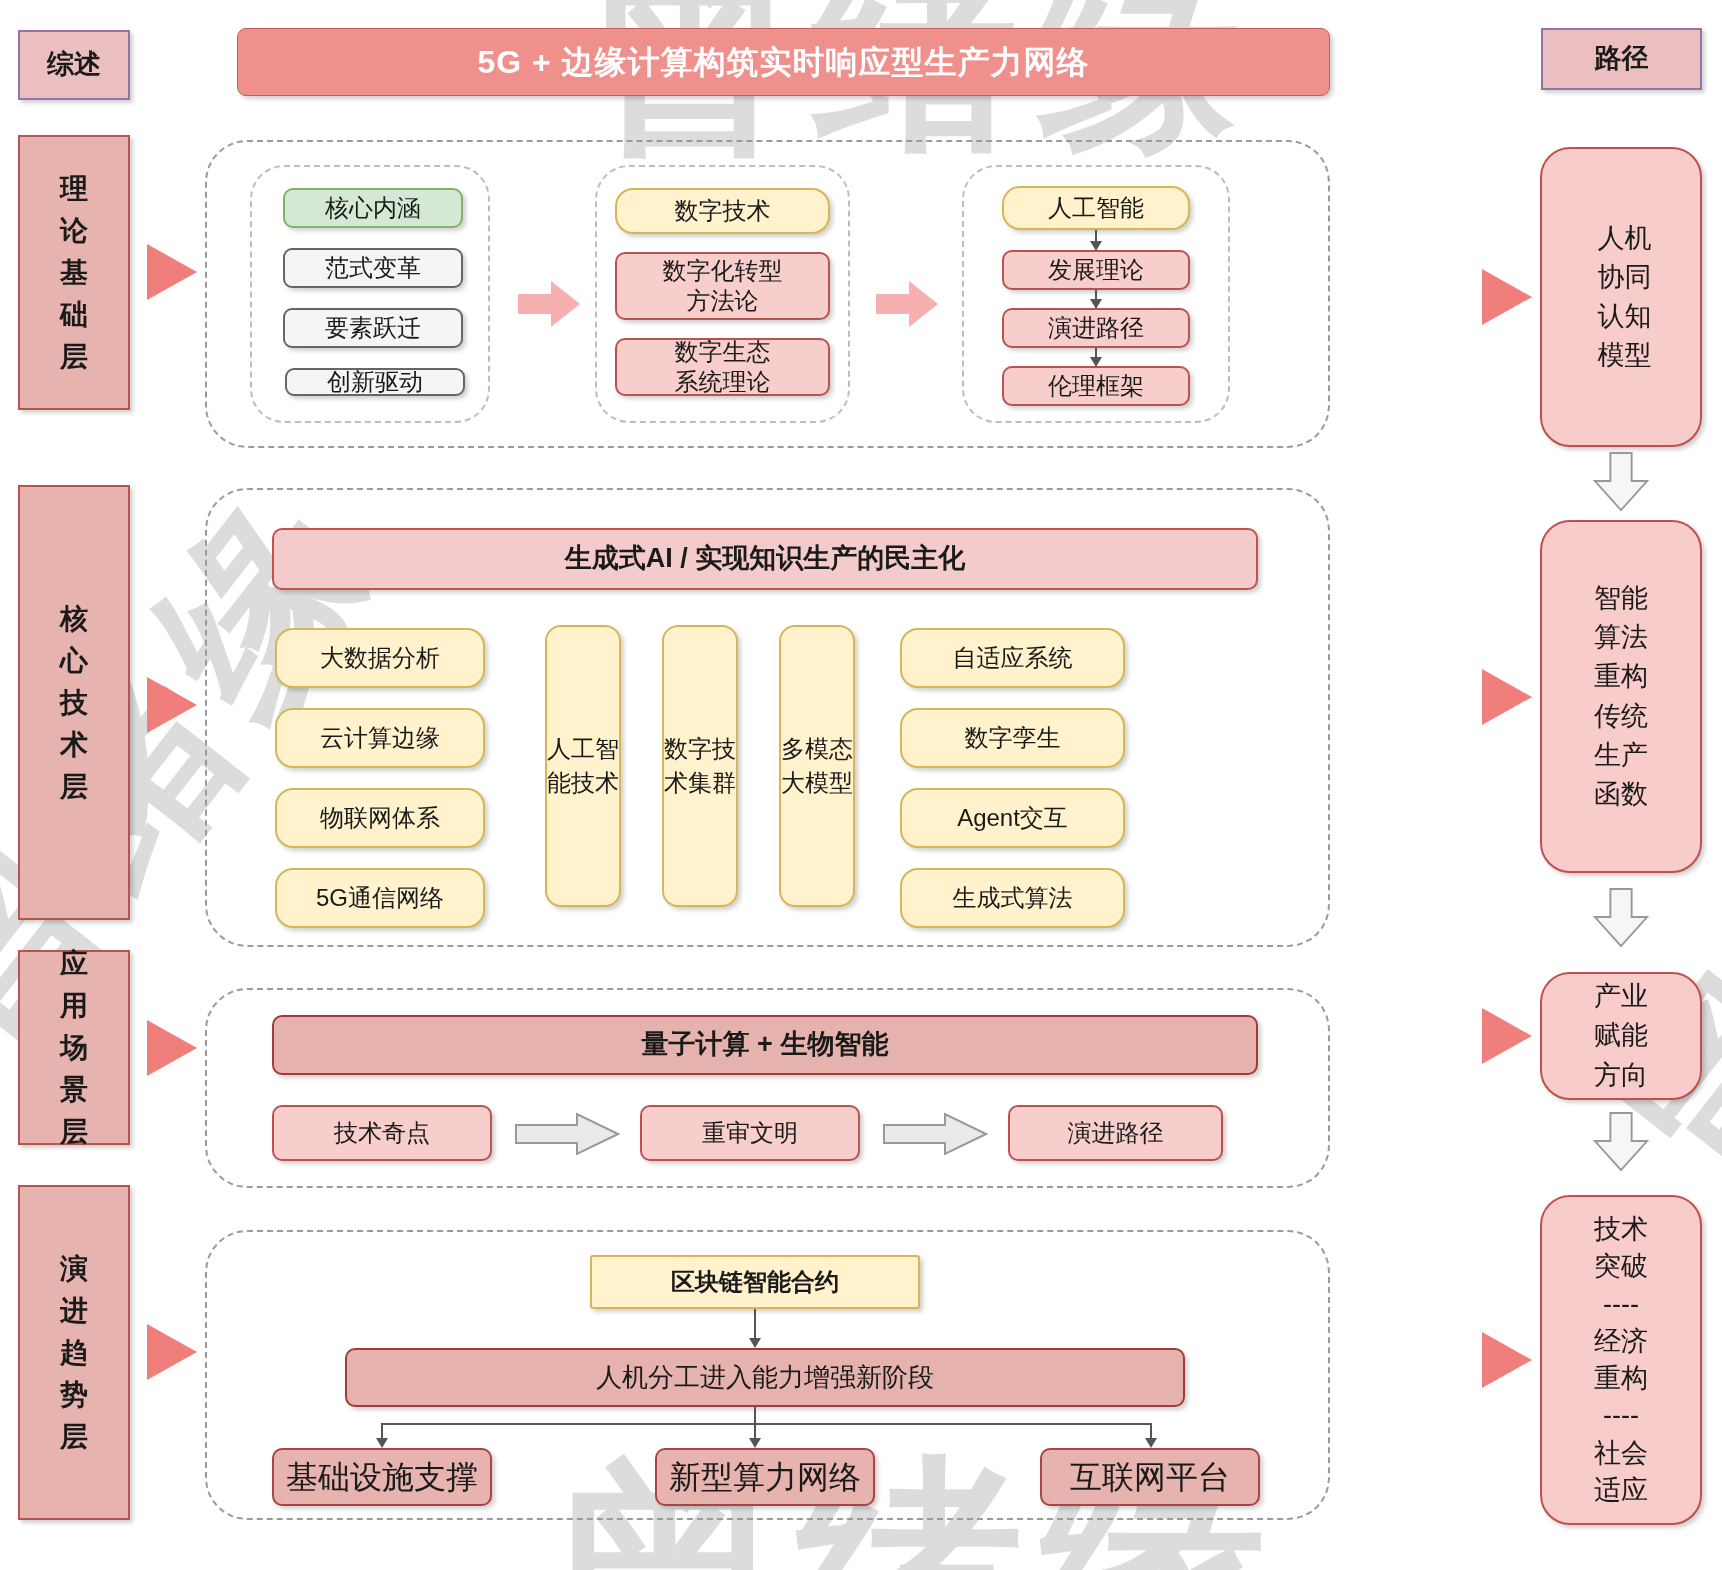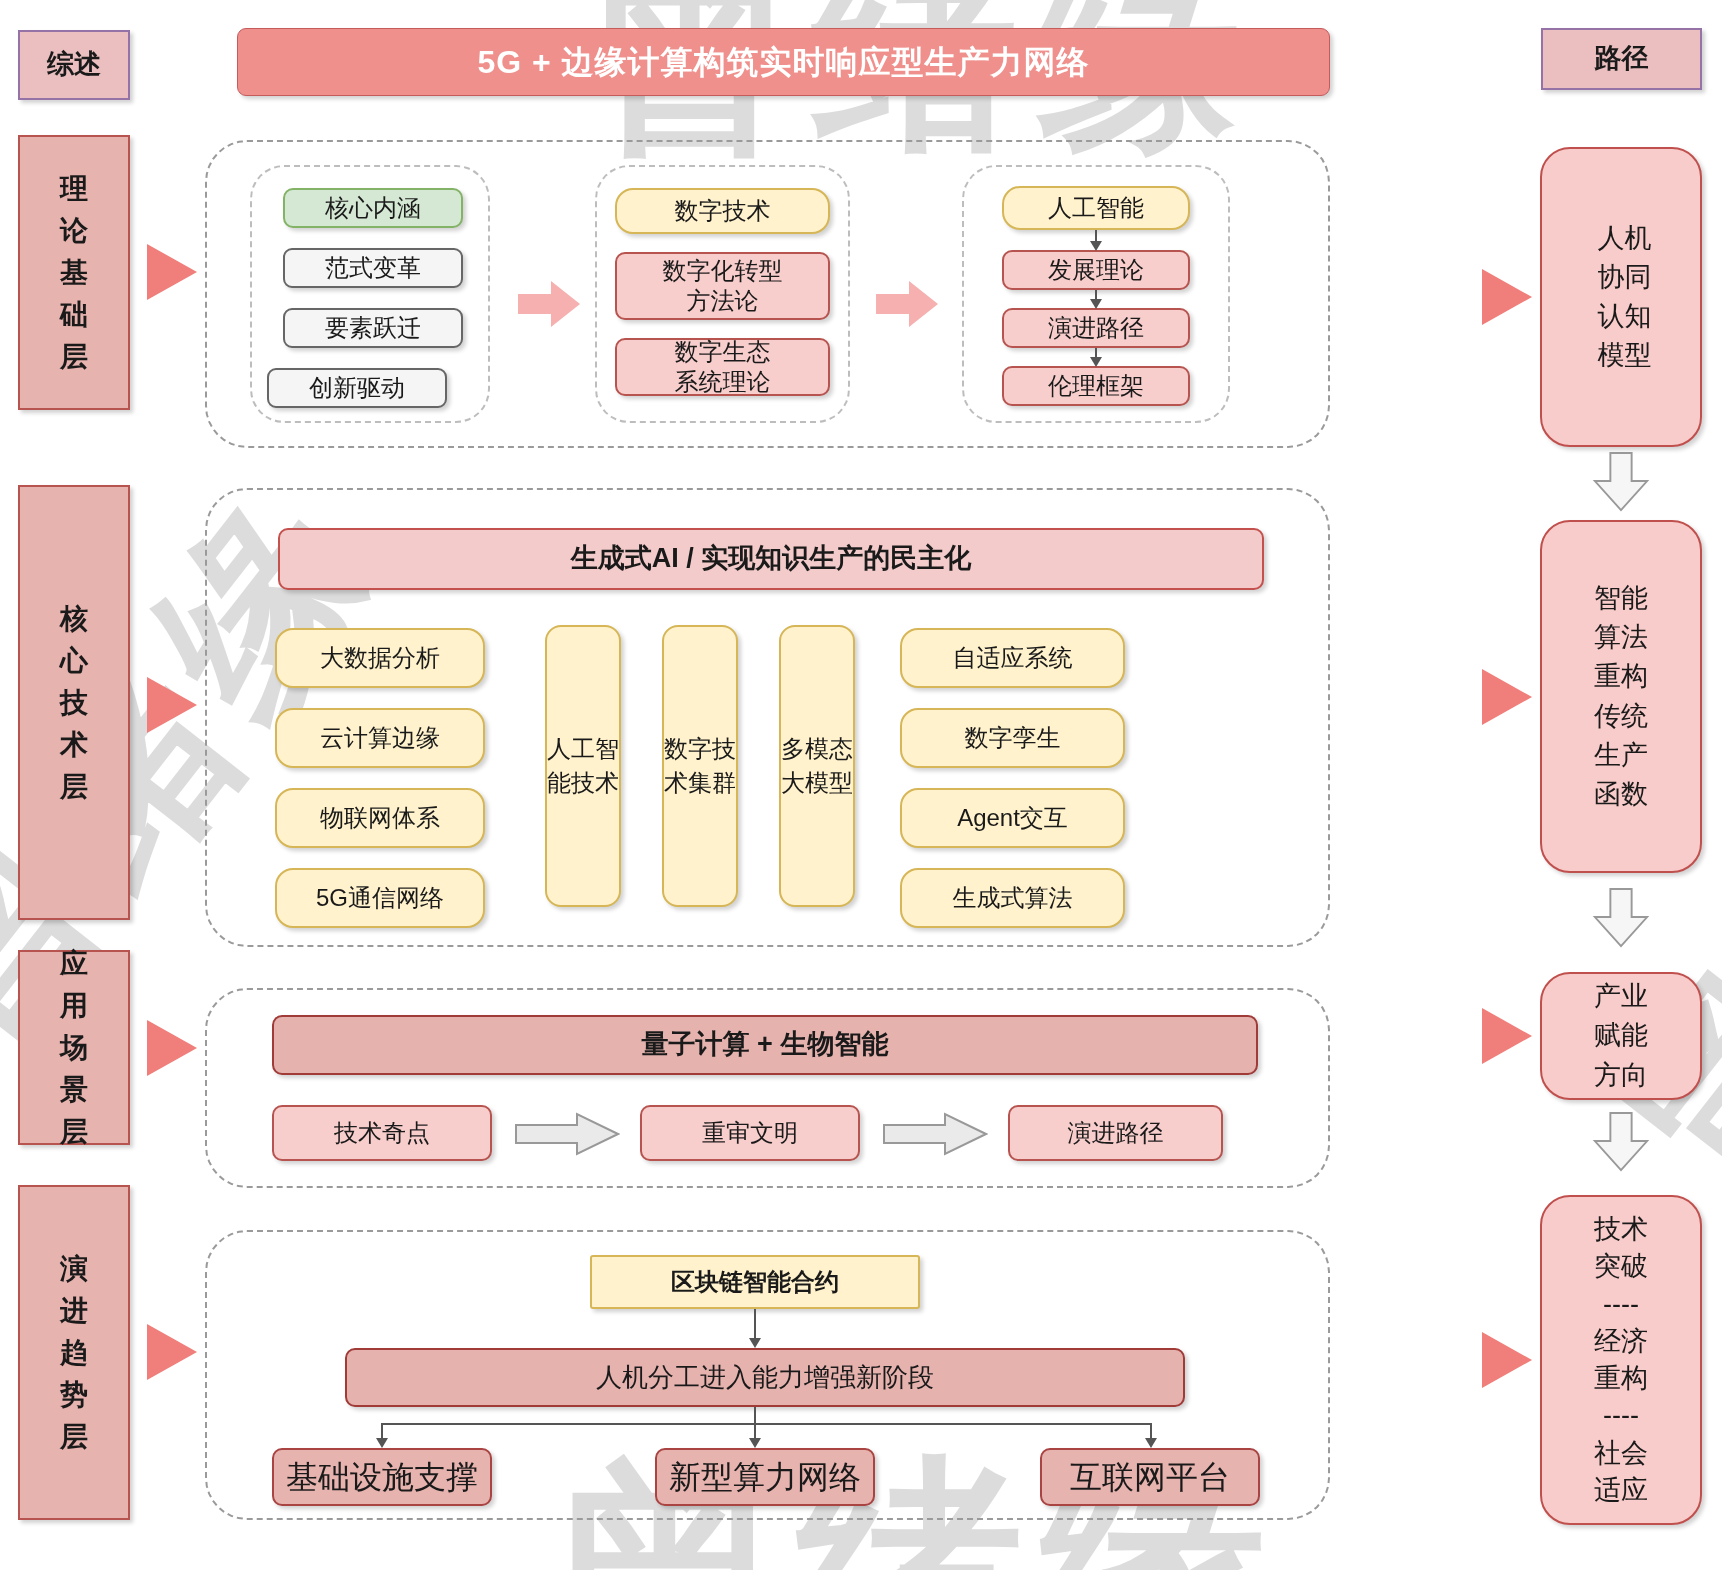--- a/index.html
+++ b/index.html
@@ -16,21 +16,21 @@
             font-weight:bold;font-size:32px;letter-spacing:1px;}
   .layer{background:#E7B3AF;border:2px solid #B85450;font-weight:bold;font-size:28px;line-height:1.5;}
   .dashedbox{position:absolute;border:2px dashed #9a9a9a;border-radius:42px;box-sizing:border-box;}
   .dashedinner{position:absolute;border:2px dashed #bdbdbd;border-radius:34px;box-sizing:border-box;}
   .green{background:#D5E8D4;border:2px solid #82B366;border-radius:10px;font-size:24px;}
   .gray{background:#F5F5F5;border:2px solid #666666;border-radius:9px;font-size:24px;}
   .yellow{background:#FFF2CC;border:2px solid #D6B656;border-radius:18px;font-size:24px;}
   .pink{background:#F8CECC;border:2px solid #B85450;border-radius:10px;font-size:24px;}
   .rose{background:#E7B3AF;border:2px solid #A94442;border-radius:10px;font-size:32px;}
   .banner-light{background:#F3CBCA;border:2px solid #C4514E;border-radius:10px;
-                font-weight:bold;font-size:27px;margin-left:6px;}
+                font-weight:bold;font-size:27px;}
   .banner-rose{background:#E5B2AE;border:2px solid #A03B38;border-radius:10px;
                font-weight:bold;font-size:27px;}
   .pathbox{background:#F8CCCA;border:2.5px solid #C0504D;border-radius:30px;font-size:27px;line-height:1.45;}
   .pillar{border-radius:16px;line-height:1.4;}
   .tri{position:absolute;width:0;height:0;border-top:28px solid transparent;
        border-bottom:28px solid transparent;border-left:50px solid #F07E7A;}
   .line{position:absolute;background:#555;}
   .ahead{position:absolute;width:0;height:0;border-left:6px solid transparent;
          border-right:6px solid transparent;border-top:10px solid #555;}
   .wm{position:absolute;font-weight:bold;color:rgba(120,120,120,0.26);
@@ -82,21 +82,21 @@
   <div class="tri z2" style="left:1482px;top:669px;"></div>
   <div class="tri z2" style="left:1482px;top:1008px;"></div>
   <div class="tri z2" style="left:1482px;top:1332px;"></div>
 
   <div class="dashedbox z2" style="left:205px;top:140px;width:1125px;height:308px;"></div>
 
   <div class="dashedinner z2" style="left:250px;top:165px;width:240px;height:258px;"></div>
   <div class="b green shadow z2" style="left:283px;top:188px;width:180px;height:40px;">核心内涵</div>
   <div class="b gray shadow z2" style="left:283px;top:248px;width:180px;height:40px;">范式变革</div>
   <div class="b gray shadow z2" style="left:283px;top:308px;width:180px;height:40px;">要素跃迁</div>
-  <div class="b gray shadow z2" style="left:267px;top:368px;width:180px;height:40px;">创新驱动</div>
+  <div class="b gray shadow z2" style="left:285px;top:368px;width:180px;height:28px;">创新驱动</div>
 
   <div class="b z2" style="left:518px;top:278px;width:62px;height:52px;">
     <svg width="62" height="52" viewBox="0 0 62 52">
         <polygon points="0,16 33,16 33,3 62,26 33,49 33,36 0,36" fill="#F6B0B0"></polygon>
       </svg>
   </div>
 
   <div class="dashedinner z2" style="left:595px;top:165px;width:255px;height:258px;"></div>
   <div class="b yellow shadow z2" style="left:615px;top:188px;width:215px;height:46px;">数字技术</div>
   <div class="b pink shadow z2" style="left:615px;top:252px;width:215px;height:68px;">数字化转型

